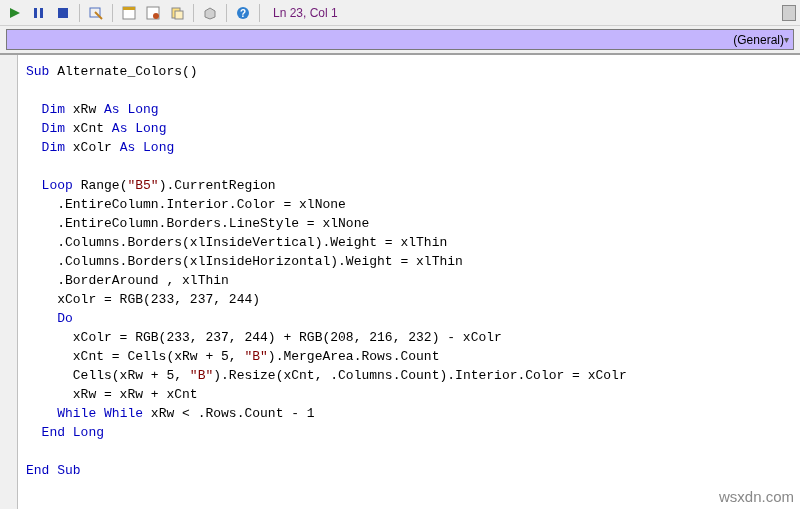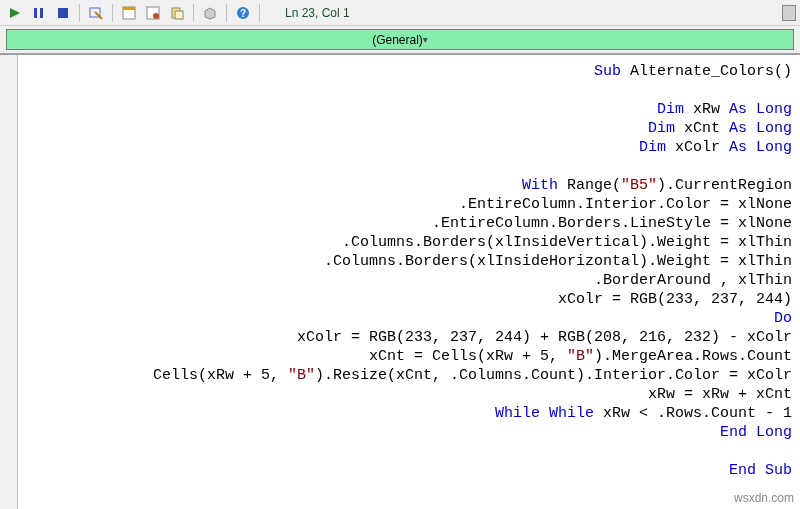--- a/index.html
+++ b/index.html
@@ -31,79 +31,78 @@
   }
   .tb-btn {
     width: 22px;
     height: 22px;
     display: flex;
     align-items: center;
     justify-content: center;
     border-radius: 2px;
   }
   .cursor-pos {
-    margin-left: 20px;
-    color: #14532d;
+    margin-left: 8px;
+    color: #701a75;
   }
   .scroll-hint {
     margin-left: auto;
     width: 14px;
     height: 16px;
     background: #d0d0d0;
     border: 1px solid #888;
   }
   .dropdown-bar {
     padding: 3px 6px;
     background: #f0f0f0;
     border-bottom: 1px solid #a0a0a0;
   }
   .dropdown {
     width: 100%;
     height: 21px;
     border: 1px solid #7a7a7a;
-    background: #86efac;
+    background: #c4b5fd;
     font-size: 12px;
     padding: 0 4px;
     display: flex;
     align-items: center;
-    justify-content: center;
+    justify-content: flex-end;
   }
   .dropdown .chev {
     font-size: 10px;
     color: #555;
   }
   .editor-wrap {
     flex: 1;
     display: flex;
     background: #fff;
     border-top: 1px solid #a0a0a0;
   }
   .gutter {
     width: 18px;
     background: #f0f0f0;
     border-right: 1px solid #c0c0c0;
   }
   .code {
     flex: 1;
     padding: 7px 8px;
     font-family: Consolas, "Courier New", monospace;
-    font-size: 15px;
+    font-size: 13px;
     line-height: 19px;
     white-space: pre;
     color: #000;
     overflow: hidden;
-    text-align: right;
   }
   .kw { color: #0000c0; }
   .str { color: #800000; }
   .watermark {
     position: absolute;
     right: 6px;
     bottom: 4px;
-    font-size: 12px;
+    font-size: 15px;
     color: #888;
     font-family: sans-serif;
   }
 </style>
 </head>
 <body>
 
 <div class="toolbar">
   <div class="tb-btn">
     <svg width="10" height="10">
@@ -173,21 +172,21 @@
 </div>
 
 <div class="editor-wrap">
   <div class="gutter"></div>
   <div class="code" id="code-area"><span class="kw">Sub</span> Alternate_Colors()
 
   <span class="kw">Dim</span> xRw <span class="kw">As Long</span>
   <span class="kw">Dim</span> xCnt <span class="kw">As Long</span>
   <span class="kw">Dim</span> xColr <span class="kw">As Long</span>
 
-  <span class="kw">With</span> Range(<span class="str">"B5"</span>).CurrentRegion
+  <span class="kw">Loop</span> Range(<span class="str">"B5"</span>).CurrentRegion
     .EntireColumn.Interior.Color = xlNone
     .EntireColumn.Borders.LineStyle = xlNone
     .Columns.Borders(xlInsideVertical).Weight = xlThin
     .Columns.Borders(xlInsideHorizontal).Weight = xlThin
     .BorderAround , xlThin
     xColr = RGB(233, 237, 244)
     <span class="kw">Do</span>
       xColr = RGB(233, 237, 244) + RGB(208, 216, 232) - xColr
       xCnt = Cells(xRw + 5, <span class="str">"B"</span>).MergeArea.Rows.Count
       Cells(xRw + 5, <span class="str">"B"</span>).Resize(xCnt, .Columns.Count).Interior.Color = xColr

